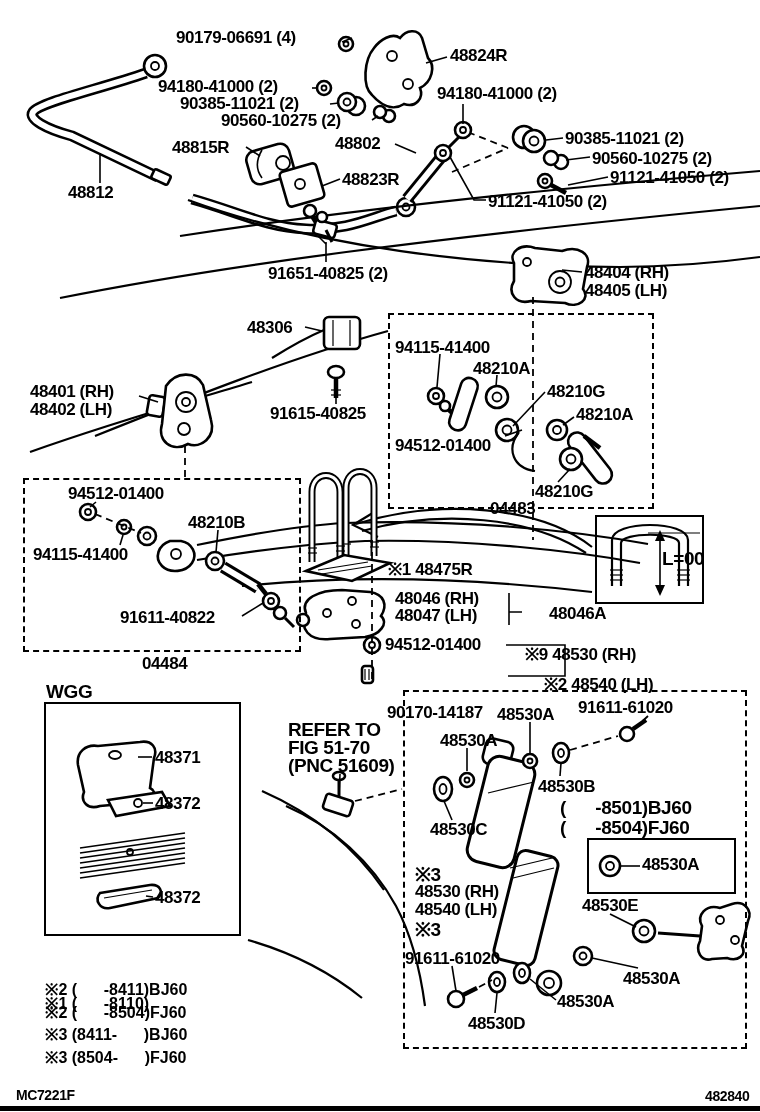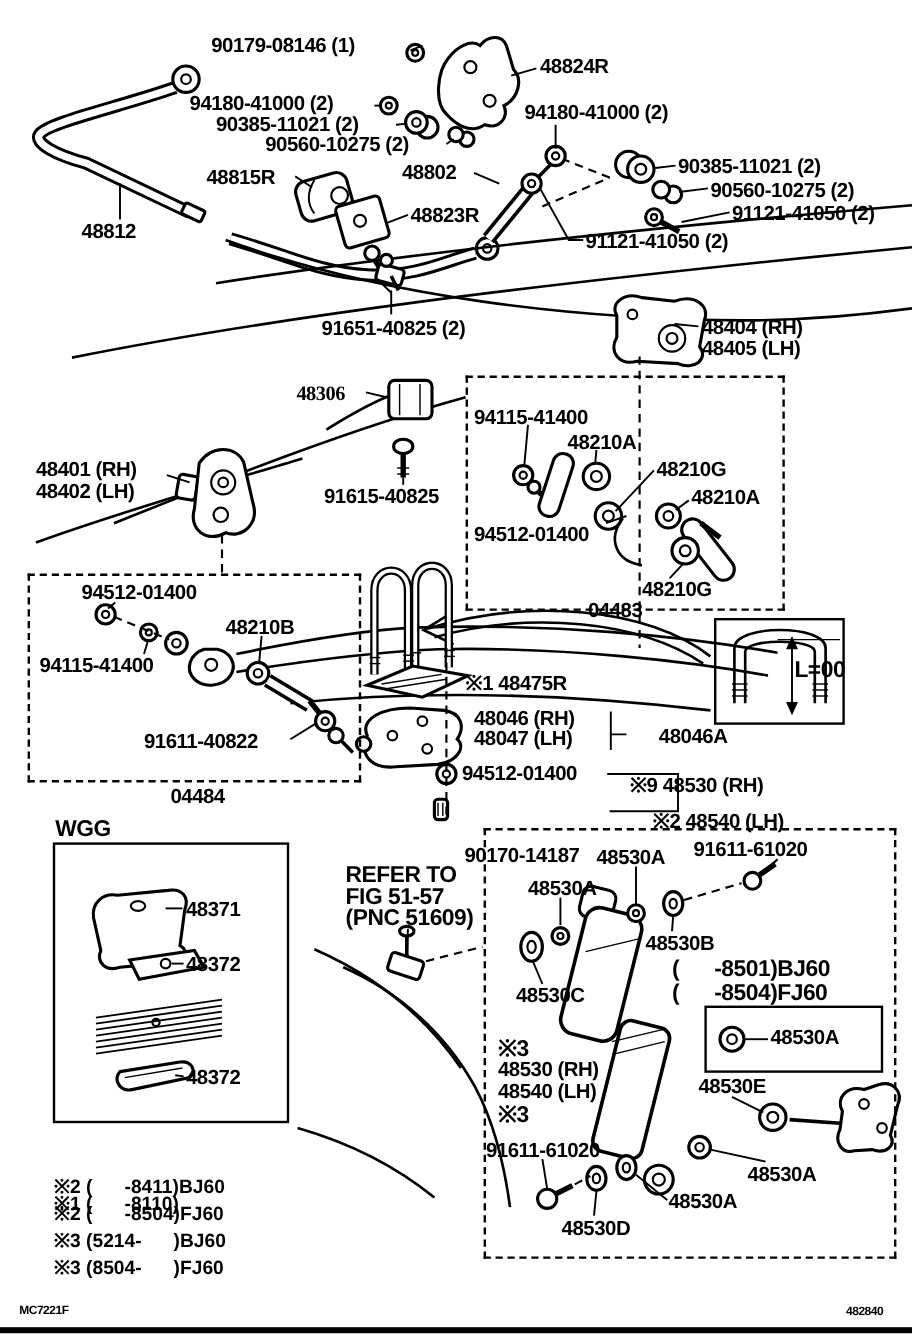--- a/index.html
+++ b/index.html
@@ -2,21 +2,21 @@
 <html><head>
 <meta charset="utf-8">
 <style>
   html,body{margin:0;padding:0;background:#fff;}
   #page{position:relative;width:760px;height:1112px;background:#fff;overflow:hidden;
         font-family:"Liberation Sans",sans-serif;}
   #art{position:absolute;left:0;top:0;z-index:1;}
   .lbl{position:absolute;z-index:3;font-family:"Liberation Sans",sans-serif;font-weight:700;
        font-size:17px;line-height:1;letter-spacing:-0.4px;white-space:pre;color:#000;}
   .lbl.small{font-size:19px;}
-  .lbl.tiny{font-size:10px;}
+  .lbl.tiny{font-size:14px;}
   .lbl.legend{font-size:16px;letter-spacing:0;}
   .gbox{position:absolute;z-index:2;border:2.5px dashed #000;pointer-events:none;}
   .sbox{position:absolute;z-index:2;border:2.5px solid #000;pointer-events:none;}
   #bottombar{position:absolute;left:0;top:1106px;width:760px;height:5px;background:#000;z-index:2;}
   
   .o{fill:#fff;stroke:#000;stroke-width:2.6;}
   .o2{fill:none;stroke:#000;stroke-width:1.8;}
   .o3{fill:#fff;stroke:#000;stroke-width:3;}
   .s1{stroke:#000;stroke-width:1.2;fill:none;}
   .s15{stroke:#000;stroke-width:1.6;fill:none;}
@@ -357,38 +357,38 @@
   </svg>
 
   <div class="gbox" style="left:388px;top:313px;width:262px;height:192px;"></div>
   <div class="gbox" style="left:23px;top:478px;width:274px;height:170px;"></div>
   <div class="sbox" style="left:595px;top:515px;width:105px;height:85px;"></div>
   <div class="sbox" style="left:44px;top:702px;width:193px;height:230px;"></div>
   <div class="gbox" style="left:403px;top:690px;width:340px;height:355px;"></div>
   <div class="sbox" style="left:587px;top:838px;width:145px;height:52px;"></div>
   <div id="bottombar"></div>
 
-  <div class="lbl" style="left:176px;top:29px;">90179-08146 (1)</div>
+  <div class="lbl" style="left:176px;top:29px;">90179-06691 (4)</div>
   <div class="lbl" style="left:450px;top:47px;">48824R</div>
   <div class="lbl" style="left:158px;top:78px;">94180-41000 (2)</div>
   <div class="lbl" style="left:180px;top:95px;">90385-11021 (2)</div>
   <div class="lbl" style="left:221px;top:112px;">90560-10275 (2)</div>
   <div class="lbl" style="left:437px;top:85px;">94180-41000 (2)</div>
   <div class="lbl" style="left:335px;top:135px;">48802</div>
   <div class="lbl" style="left:565px;top:130px;">90385-11021 (2)</div>
   <div class="lbl" style="left:592px;top:150px;">90560-10275 (2)</div>
   <div class="lbl" style="left:610px;top:169px;">91121-41050 (2)</div>
   <div class="lbl" style="left:172px;top:139px;">48815R</div>
   <div class="lbl" style="left:342px;top:171px;">48823R</div>
   <div class="lbl" style="left:488px;top:193px;">91121-41050 (2)</div>
   <div class="lbl" style="left:68px;top:184px;">48812</div>
   <div class="lbl" style="left:268px;top:265px;">91651-40825 (2)</div>
   <div class="lbl" style="left:585px;top:264px;">48404 (RH)</div>
   <div class="lbl" style="left:585px;top:282px;">48405 (LH)</div>
-  <div class="lbl" style="left:247px;top:319px;font-family:Liberation Serif, serif;">48306</div>
+  <div class="lbl" style="left:247px;top:319px;">48306</div>
   <div class="lbl" style="left:395px;top:339px;">94115-41400</div>
   <div class="lbl" style="left:473px;top:360px;">48210A</div>
   <div class="lbl" style="left:547px;top:383px;">48210G</div>
   <div class="lbl" style="left:576px;top:406px;">48210A</div>
   <div class="lbl" style="left:30px;top:383px;">48401 (RH)</div>
   <div class="lbl" style="left:30px;top:401px;">48402 (LH)</div>
   <div class="lbl" style="left:270px;top:405px;">91615-40825</div>
   <div class="lbl" style="left:395px;top:437px;">94512-01400</div>
   <div class="lbl" style="left:535px;top:483px;">48210G</div>
   <div class="lbl" style="left:68px;top:485px;">94512-01400</div>
@@ -404,21 +404,21 @@
   <div class="lbl" style="left:387px;top:665px;margin-top:39px;">90170-14187</div>
   <div class="lbl" style="left:525px;top:646px;">※9 48530 (RH)</div>
   <div class="lbl" style="left:525px;top:676px;margin-left:19px;">※2 48540 (LH)</div>
   <div class="lbl" style="left:142px;top:655px;">04484</div>
   <div class="lbl small" style="left:46px;top:682px;">WGG</div>
   <div class="lbl small" style="left:662px;top:549px;">L=00</div>
   <div class="lbl" style="left:155px;top:749px;">48371</div>
   <div class="lbl" style="left:155px;top:795px;">48372</div>
   <div class="lbl" style="left:155px;top:889px;">48372</div>
   <div class="lbl small" style="left:288px;top:720px;">REFER TO</div>
-  <div class="lbl small" style="left:288px;top:738px;">FIG 51-57</div>
+  <div class="lbl small" style="left:288px;top:738px;">FIG 51-70</div>
   <div class="lbl small" style="left:288px;top:756px;">(PNC 51609)</div>
   <div class="lbl" style="left:497px;top:706px;">48530A</div>
   <div class="lbl" style="left:578px;top:699px;">91611-61020</div>
   <div class="lbl" style="left:440px;top:732px;">48530A</div>
   <div class="lbl" style="left:538px;top:778px;">48530B</div>
   <div class="lbl" style="left:430px;top:821px;">48530C</div>
   <div class="lbl small" style="left:560px;top:798px;">(      -8501)BJ60</div>
   <div class="lbl small" style="left:560px;top:818px;">(      -8504)FJ60</div>
   <div class="lbl" style="left:642px;top:856px;">48530A</div>
   <div class="lbl small" style="left:415px;top:865px;">※3</div>
@@ -427,19 +427,19 @@
   <div class="lbl small" style="left:415px;top:920px;">※3</div>
   <div class="lbl" style="left:582px;top:897px;">48530E</div>
   <div class="lbl" style="left:405px;top:950px;">91611-61020</div>
   <div class="lbl" style="left:623px;top:970px;">48530A</div>
   <div class="lbl" style="left:557px;top:993px;">48530A</div>
   <div class="lbl" style="left:468px;top:1015px;">48530D</div>
 
   <div class="lbl legend" style="left:45px;top:960px;margin-top:36px;">※1 (      -8110)</div>
   <div class="lbl legend" style="left:45px;top:982px;">※2 (      -8411)BJ60</div>
   <div class="lbl legend" style="left:45px;top:1005px;">※2 (      -8504)FJ60</div>
-  <div class="lbl legend" style="left:45px;top:1027px;">※3 (5214-      )BJ60</div>
+  <div class="lbl legend" style="left:45px;top:1027px;">※3 (8411-      )BJ60</div>
   <div class="lbl legend" style="left:45px;top:1050px;">※3 (8504-      )FJ60</div>
 
   <div class="lbl tiny" style="left:16px;top:1088px;">MC7221F</div>
   <div class="lbl tiny" style="left:705px;top:1089px;">482840</div>
 
 </div>
 
 </body></html>

